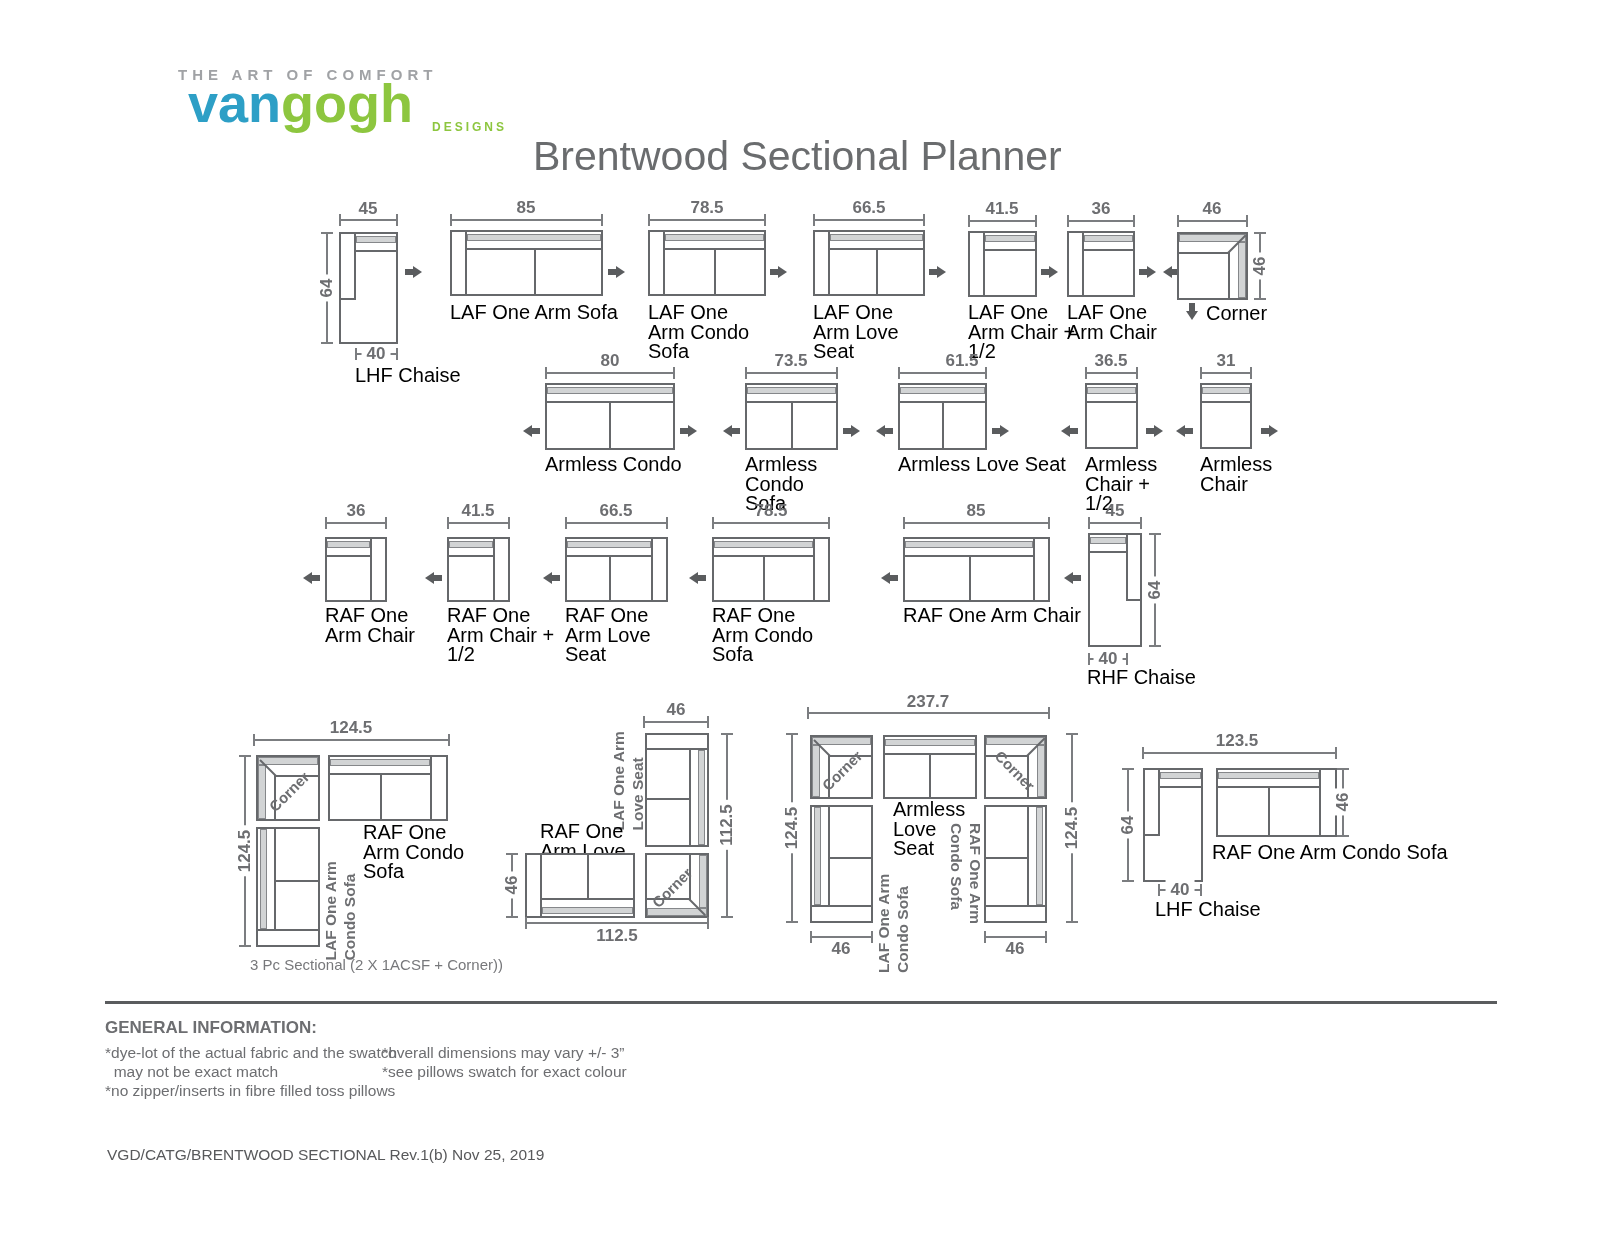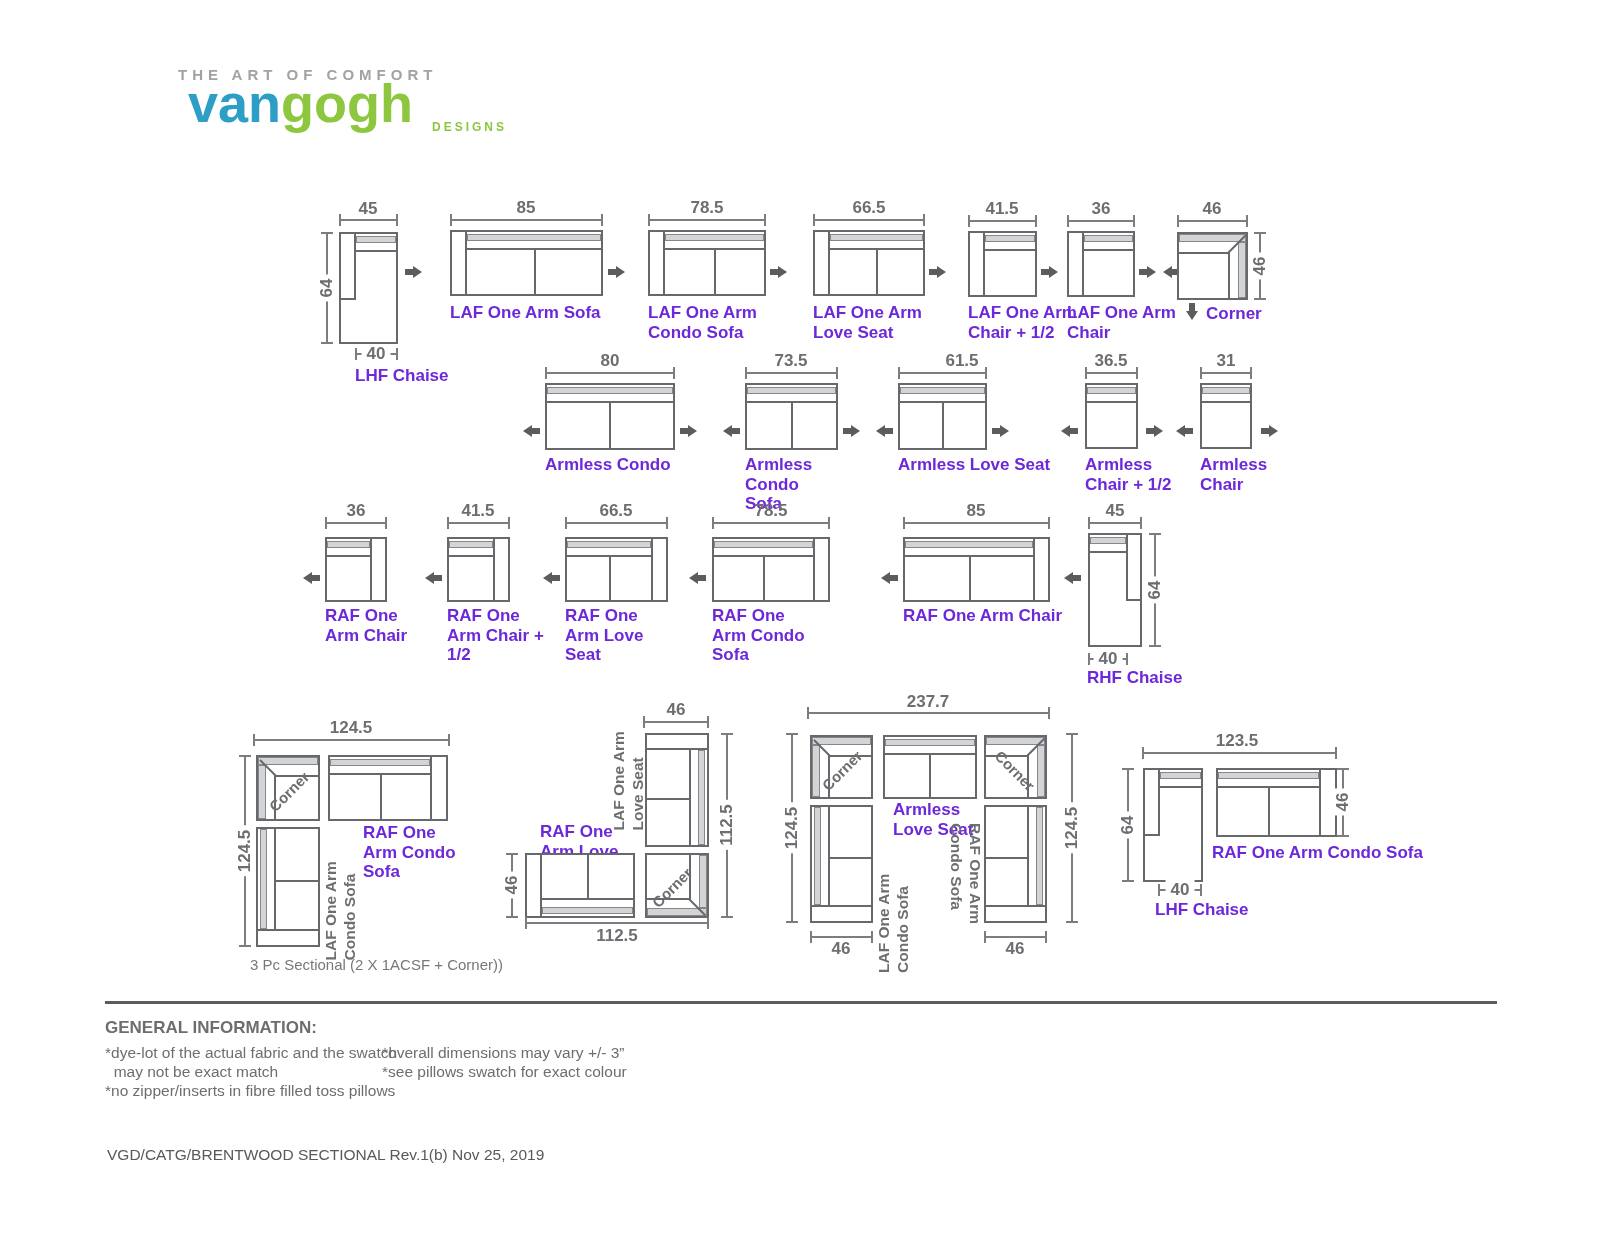--- a/index.html
+++ b/index.html
@@ -7,21 +7,21 @@
     font-family:"Liberation Sans",sans-serif;color:#6d6e71;}
   .abs{position:absolute;}
   
   .p{position:absolute;background:#fff;border:2px solid #66686b;box-sizing:border-box;}
   .p div{position:absolute;box-sizing:border-box;}
   .band{background:#d2d4d5;border:1px solid #85878a;}
   .ln{background:#66686b;}
   .seg{border-color:#66686b;}
   .mitre{height:2px;background:#66686b;transform-origin:0 50%;}
   
-  .lbl{position:absolute;font-weight:bold;font-size:17px;line-height:19.5px;color:#6d28d9;}
+  .lbl{position:absolute;font-weight:normal;font-size:20px;line-height:19.5px;color:#000000;}
   .nowrap{white-space:nowrap;}
   .vlbl{position:absolute;font-weight:bold;font-size:15.5px;line-height:19px;color:#6d6e71;transform:rotate(-90deg);}
   .vlbl.cw{transform:rotate(90deg);}
   .clbl{position:absolute;font-weight:bold;font-size:15px;color:#6d6e71;text-align:center;transform:rotate(-45deg);}
   .clbl.cw{transform:rotate(45deg);}
   
   .dimh{position:absolute;height:2px;background:#7b7d80;}
   .dimh::before,.dimh::after{content:"";position:absolute;top:-5px;width:2px;height:12px;background:#7b7d80;}
   .dimh::before{left:0;}.dimh::after{right:0;}
   .dimv{position:absolute;width:2px;background:#7b7d80;}
@@ -56,20 +56,21 @@
   .footer{position:absolute;left:107px;top:1146px;font-size:15.5px;color:#58595b;white-space:nowrap;}
 </style>
 </head>
 <body>
 
 <div id="canvas">
 
   <div class="tagline">THE ART OF COMFORT</div>
   <div class="brand"><span class="van">van</span><span class="gogh">gogh</span></div>
   <div class="designs">DESIGNS</div>
+  <div class="title">Brentwood Sectional Planner</div>
 
   <div class="num" style="left:368px;top:199px;">45</div>
   <div class="dimh" style="left:339px;top:219px;width:59px;"></div>
   <div class="dimv" style="left:326px;top:232px;height:112px;"></div>
   <div class="num v" style="left:327px;top:288px;">64</div>
   <div class="p" style="left:339px;top:232px;width:59px;height:112px;">
     <div class="seg" style="left:0;top:0;width:15px;height:66px;border-right:2px solid #66686b;border-bottom:2px solid #66686b;"></div>
     <div class="band" style="left:15px;top:2px;right:0;height:7px;"></div>
     <div class="ln" style="left:15px;top:16px;right:0;height:2px;"></div>
   </div>

